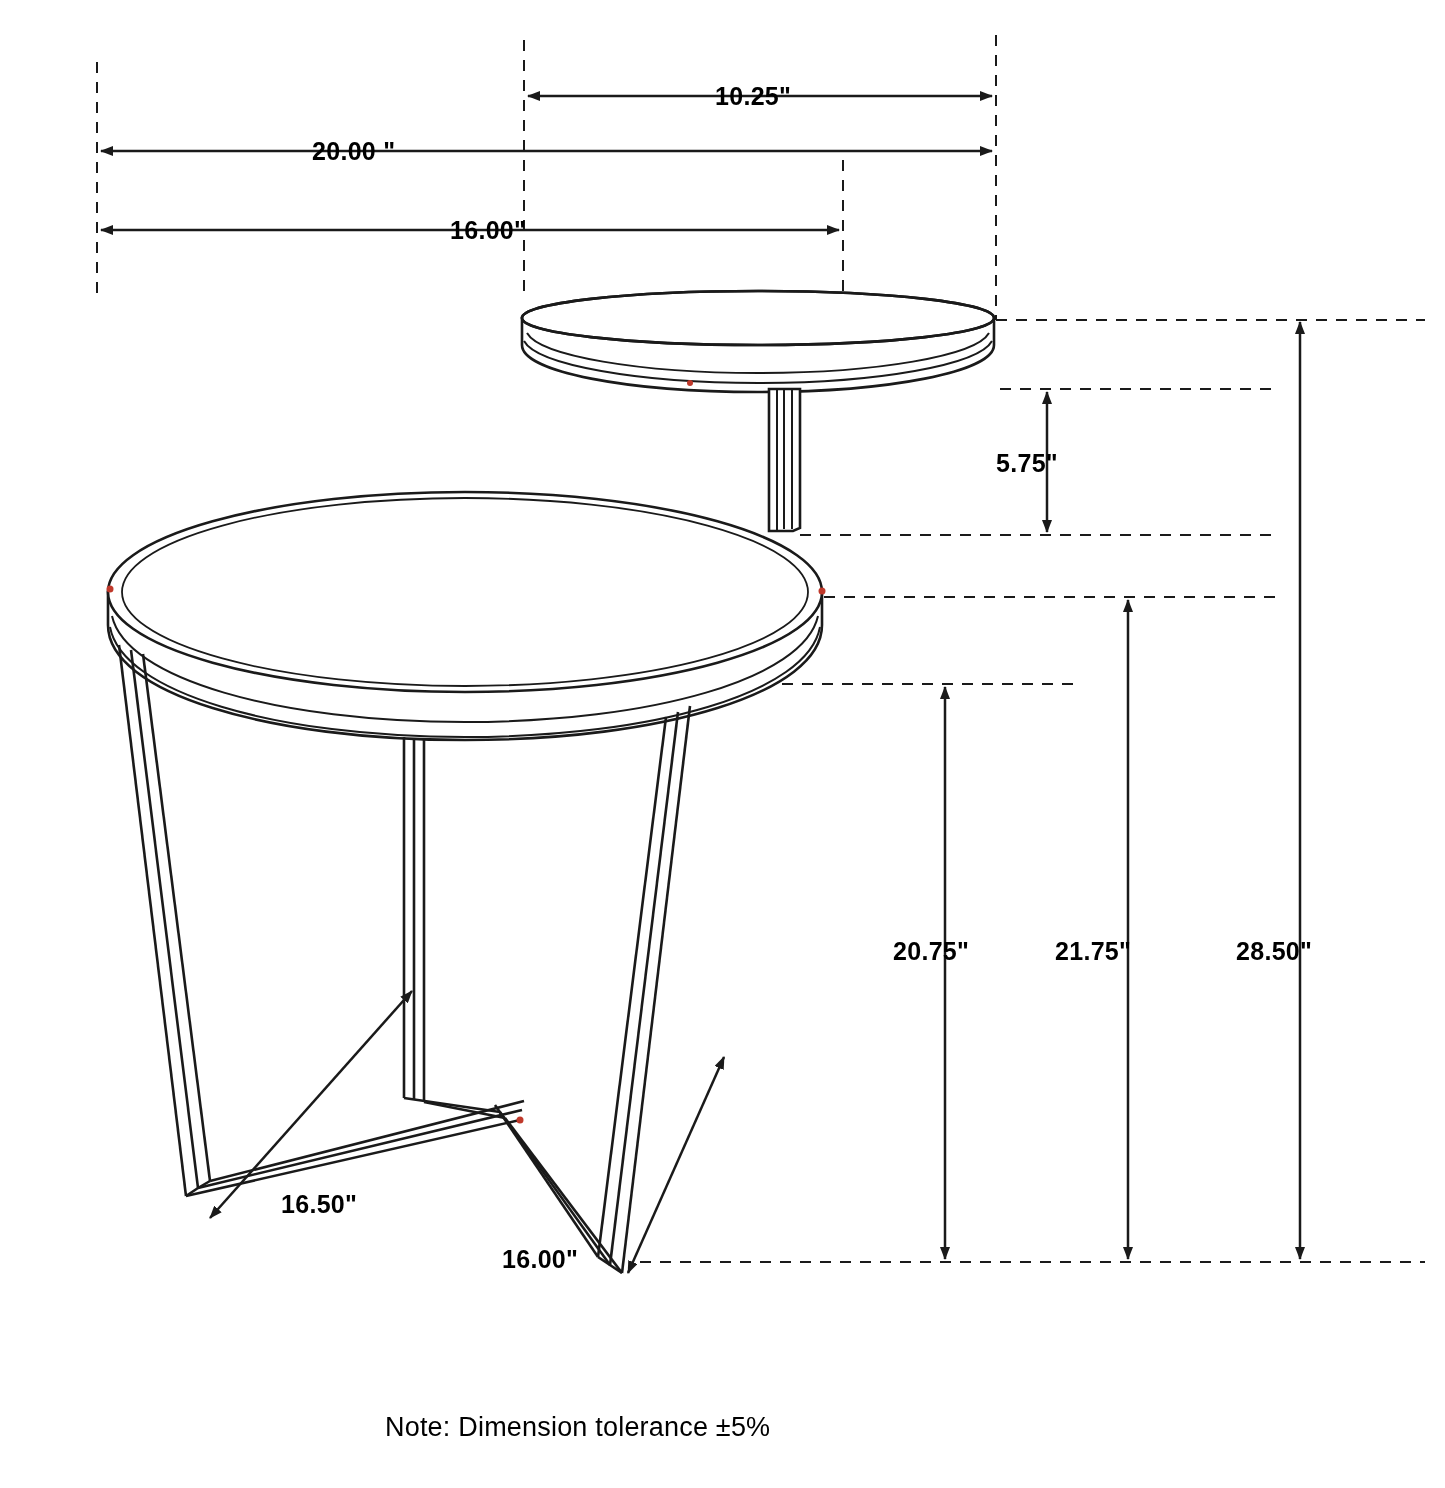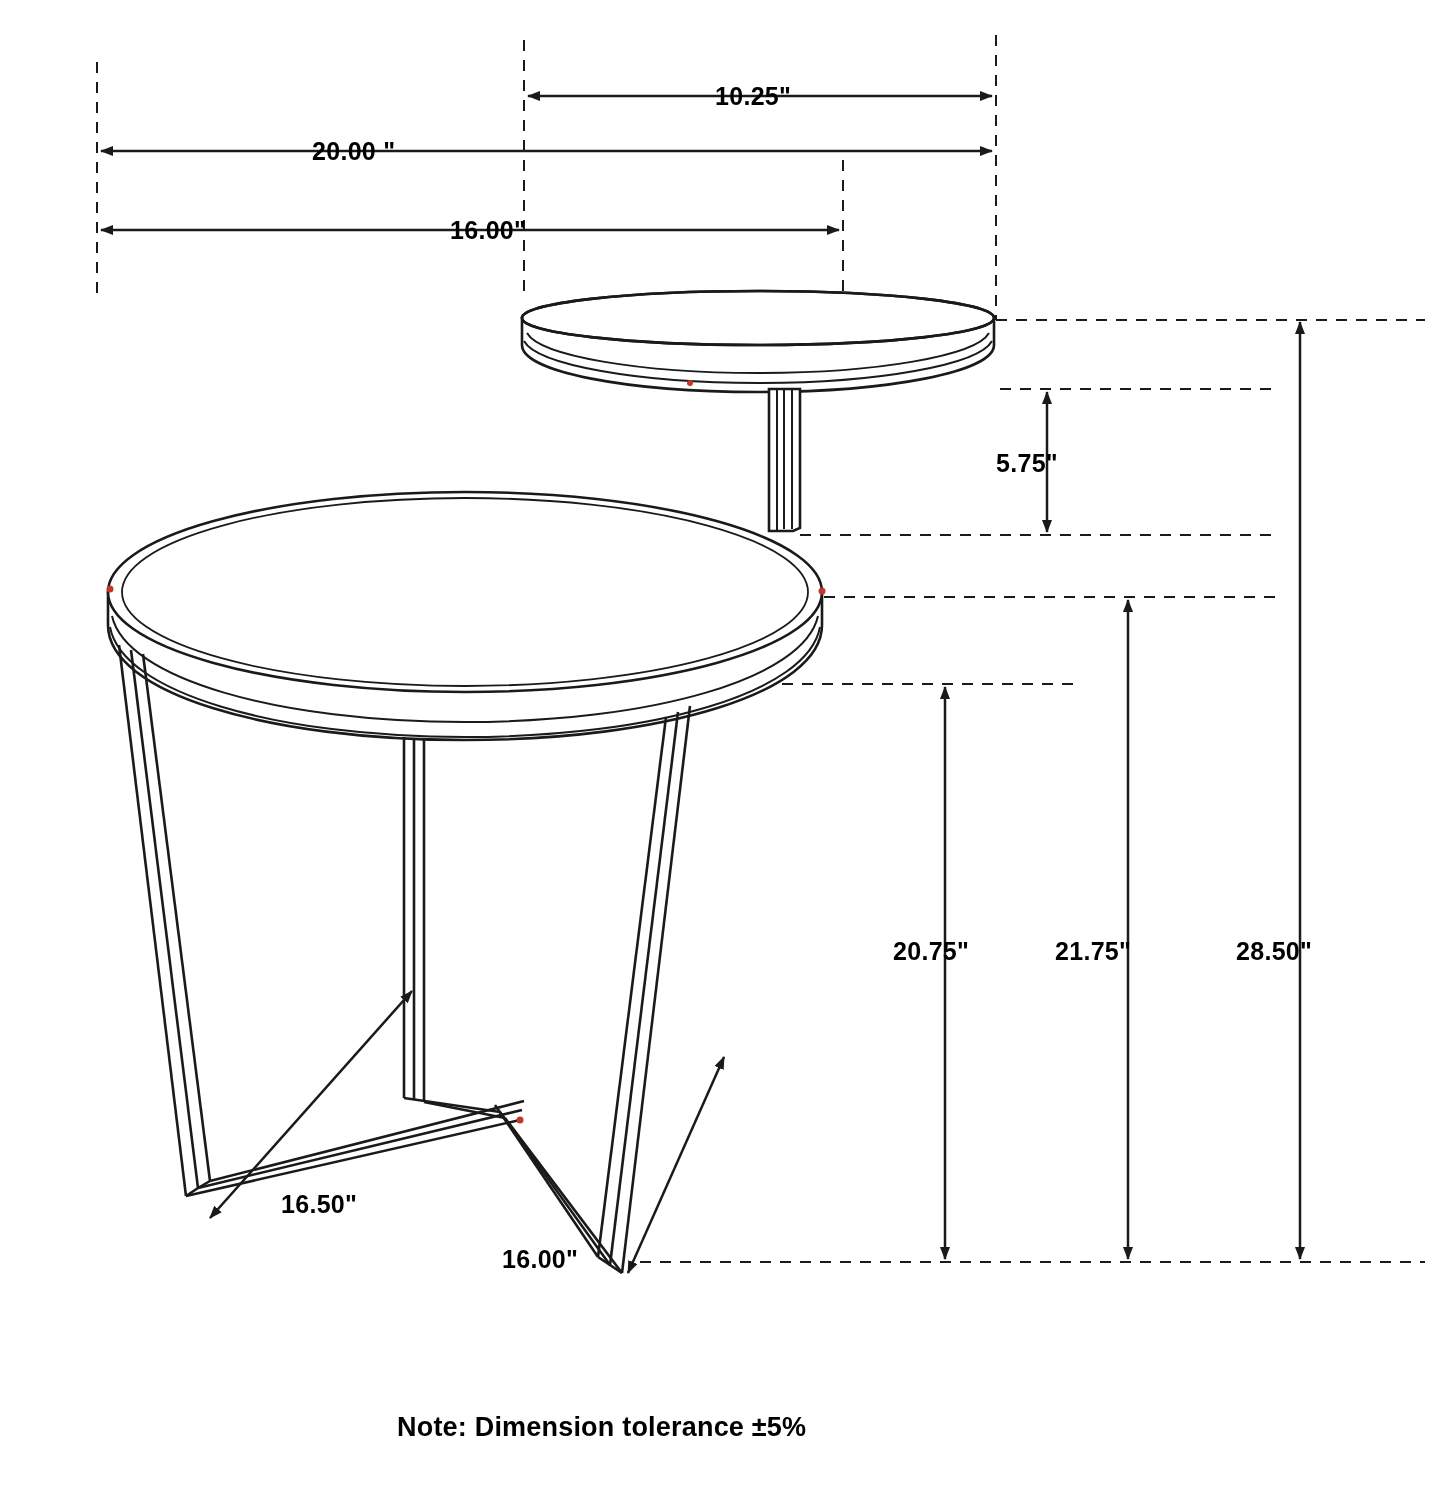--- a/index.html
+++ b/index.html
@@ -29,26 +29,25 @@
     font-family: "Liberation Sans", sans-serif;
     font-weight: bold;
     font-size: 25px;
     color: #000000;
     white-space: nowrap;
     letter-spacing: 0.3px;
   }
   .note {
     position: absolute;
     font-family: "Liberation Sans", sans-serif;
-    font-weight: bold;
+    font-weight: normal;
     font-size: 27px;
     color: #000000;
     white-space: nowrap;
     letter-spacing: 0.2px;
-    margin-left: 12px;
   }
 </style>
 </head>
 <body>
 
 <div id="sheet">
 
   <svg id="drawing" viewBox="0 0 1445 1488">
     <defs>
       <marker id="arrow-end" markerWidth="13" markerHeight="10" refX="12" refY="5" orient="auto" markerUnits="userSpaceOnUse">

